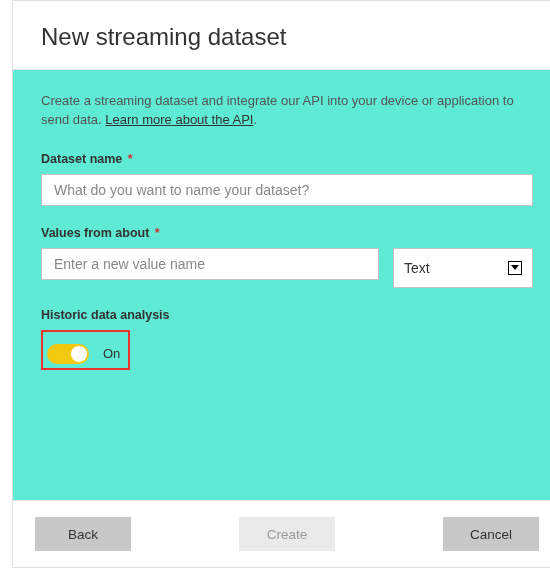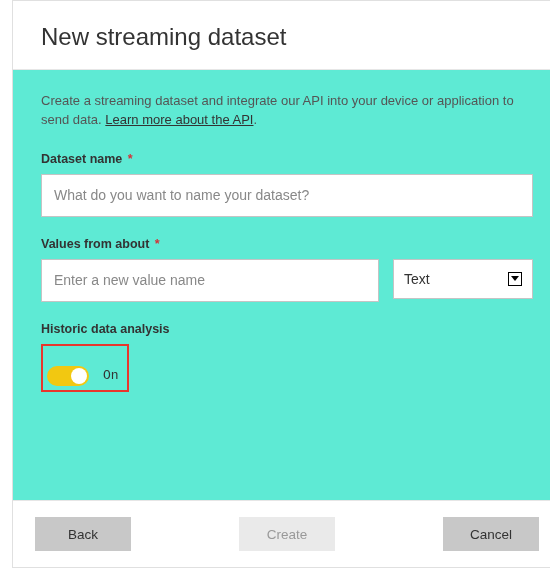--- a/index.html
+++ b/index.html
@@ -48,21 +48,21 @@
     .field-label {
       font-size: 12.5px;
       font-weight: 600;
       color: #333;
       margin-bottom: 8px;
       display: block;
     }
     .req { color: #d13438; margin-left: 2px; }
     .text-input {
       width: 100%;
-      height: 43px;
+      height: 32px;
       border: 1px solid #c4c4c4;
       background: #fff;
       padding: 0 12px;
       font-size: 14px;
       color: #333;
       font-family: inherit;
     }
     .text-input::placeholder { color: #888; }
     .field-group { margin-bottom: 20px; }
     .values-row {
@@ -92,23 +92,22 @@
       display: flex;
       align-items: center;
       justify-content: center;
       line-height: 1;
     }
     .toggle-row {
       display: flex;
       align-items: center;
       gap: 14px;
       border: 2px solid #e8352c;
-      padding: 20px 8px 4px 4px;
+      padding: 12px 8px 4px 4px;
       width: fit-content;
-      font-family: Liberation Mono, monospace;
     }
     .toggle {
       width: 42px;
       height: 20px;
       border-radius: 10px;
       background: #f2c811;
       position: relative;
       cursor: pointer;
     }
     .toggle .knob {

